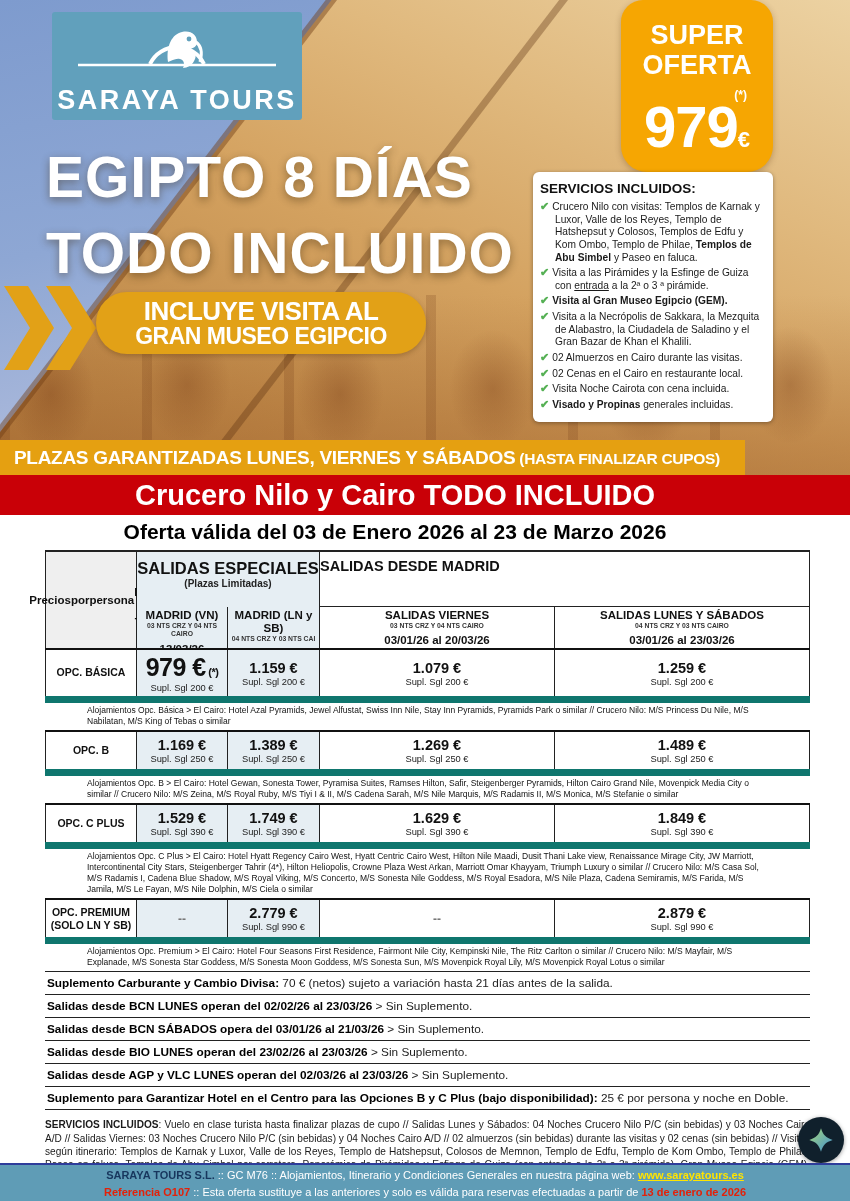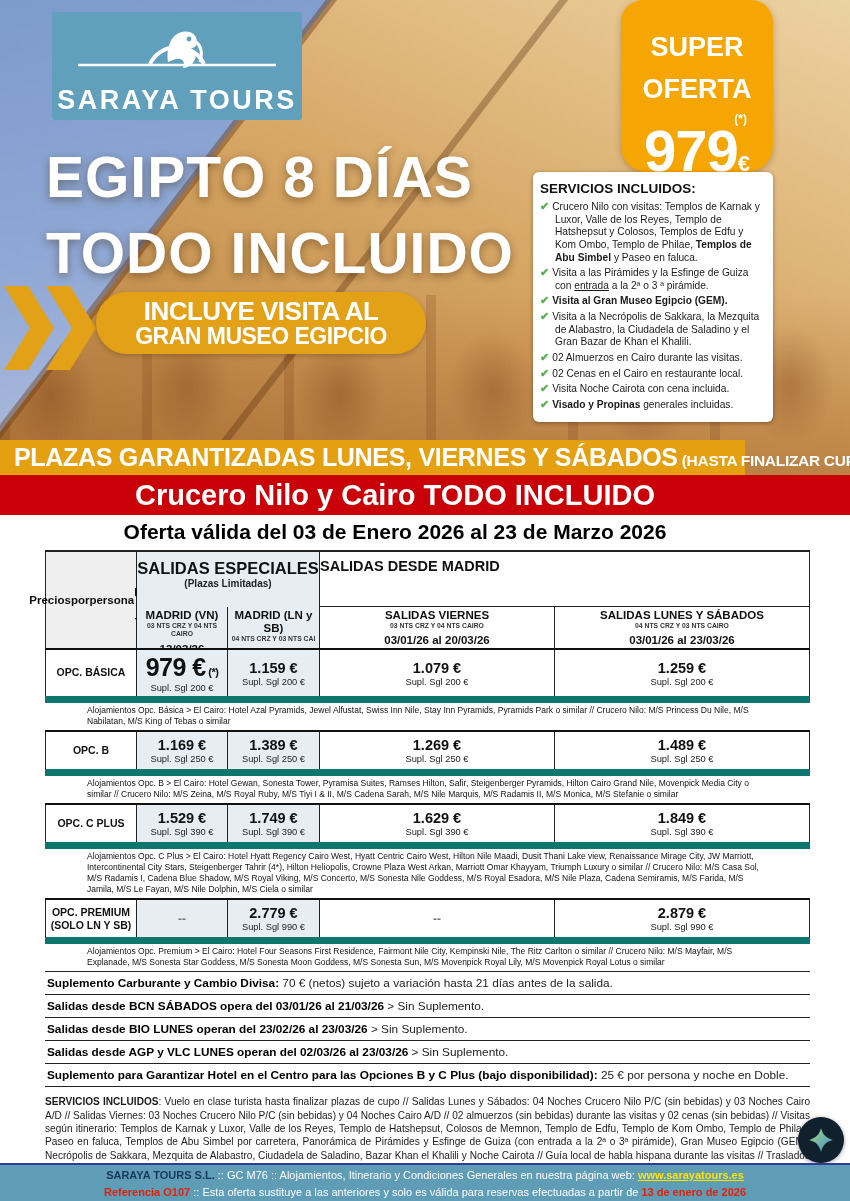--- a/index.html
+++ b/index.html
@@ -40,36 +40,36 @@
   .chevrons { position:absolute; left:4px; top:286px; }
   .pill { position:absolute; left:96px; top:292px; width:330px; height:62px; background:#e2a117;
           border-radius:31px; text-align:center; color:#fff; font-weight:bold; padding-top:6px;
           box-shadow:0 2px 5px rgba(80,45,5,.3); }
   .pill .l1 { font-size:26px; letter-spacing:-.5px; line-height:1.0; }
   .pill .l2 { font-size:23px; letter-spacing:-.5px; line-height:1.05; }
 
   .offer-badge { position:absolute; left:621px; top:0; width:152px; height:172px; background:#f6a602;
                  border-radius:22px 22px 26px 26px; text-align:center; color:#fff; padding-top:20px;
                  box-shadow:0 2px 6px rgba(80,45,5,.3); }
-  .offer-badge .sline { font-size:27px; font-weight:bold; line-height:1.12;margin-top:12px; }
+  .offer-badge .sline { font-size:27px; font-weight:bold; line-height:1.12; }
   .offer-badge .star { display:block; font-size:12px; font-weight:bold; text-align:right; padding-right:26px; margin-top:8px; }
   .offer-badge .price-row { font-size:58px; font-weight:bold; line-height:.85; letter-spacing:-1px; }
   .offer-badge .cur { font-size:22px; font-weight:bold; letter-spacing:0; }
 
   .services { position:absolute; left:533px; top:172px; width:240px; background:#fff;
               border-radius:6px; padding:9px 7px 8px 7px; box-shadow:0 1px 4px rgba(0,0,0,.35); }
   .services h3 { font-size:13.5px; text-align:left; margin-bottom:4px; color:#111; }
   .svc-item { font-size:10.2px; line-height:1.24; color:#1a1a1a; padding-left:15px; text-indent:-15px; margin-bottom:2px; }
   .svc-item .chk { color:#55b054; font-weight:bold; font-size:11px; margin-right:3px; }
   .b { font-weight:bold; } .u { text-decoration:underline; }
 
   
   .band-orange { position:absolute; left:0; top:440px; width:745px; height:35px; background:#e5a011;
                  color:#fff; line-height:35px; padding-left:14px; white-space:nowrap; }
-  .band-orange .main { font-size:25px; font-weight:bold; letter-spacing:-.3px; }
+  .band-orange .main { font-size:19px; font-weight:bold; letter-spacing:-.3px; }
   .band-orange .sub  { font-size:15.5px; font-weight:bold; letter-spacing:-.3px; }
   .band-red { width:850px; height:40px; background:#c90007; color:#fff; text-align:center;
               font-size:29px; font-weight:bold; line-height:40px; padding-right:60px; }
   .validity { text-align:center; font-size:21px; font-weight:bold; color:#000; padding:5px 60px 4px 0; }
 
   
   .tbl { margin:2px 40px 0 45px; }
   .g5 { display:grid; grid-template-columns:92px 91px 92px 235px 1fr; }
   .thead { border-top:2px solid #222; border-bottom:0; grid-template-rows:55px 41px; }
   .cell { border-right:1.5px solid #222; }
@@ -309,20 +309,21 @@
             <div class="price">2.879 €</div>
             <div class="supl">Supl. Sgl 990 €</div>
           </div>
         </div>
         <div class="note">Alojamientos Opc. Premium &gt; El Cairo: Hotel Four Seasons First Residence, Fairmont Nile City, Kempinski Nile, The Ritz Carlton o similar // Crucero Nilo: M/S Mayfair, M/S Explanade, M/S Sonesta Star Goddess, M/S Sonesta Moon Goddess,   M/S Sonesta Sun, M/S Movenpick Royal Lily, M/S Movenpick Royal Lotus o similar</div>
       </div>
   </div>
 
   <div class="supps" id="supplements">
       <div class="supp"><span class="b">Suplemento Carburante y Cambio Divisa:</span><span> 70 € (netos) sujeto a variación hasta 21 días antes de la salida.</span></div>
+      <div class="supp"><span class="b">Salidas desde BCN LUNES operan del 02/02/26 al 23/03/26</span><span>  &gt; Sin Suplemento.</span></div>
       <div class="supp"><span class="b">Salidas desde BCN SÁBADOS opera del 03/01/26 al 21/03/26</span><span>  &gt; Sin Suplemento.</span></div>
       <div class="supp"><span class="b">Salidas desde BIO LUNES operan del 23/02/26 al 23/03/26</span><span> &gt; Sin Suplemento.</span></div>
       <div class="supp"><span class="b">Salidas desde AGP y VLC LUNES operan del 02/03/26 al 23/03/26</span><span> &gt; Sin Suplemento.</span></div>
       <div class="supp"><span class="b">Suplemento para Garantizar Hotel en el Centro para las Opciones B y C Plus (bajo disponibilidad):</span><span> 25 € por persona y noche en Doble.</span></div>
     </div>
 
   <div class="fineprint" id="fineprint">
       <p><span class="b">SERVICIOS INCLUIDOS</span><span>: Vuelo en clase turista hasta finalizar plazas de cupo // Salidas Lunes y Sábados: 04 Noches Crucero Nilo P/C (sin bebidas) y 03 Noches Cairo A/D // Salidas Viernes: 03 Noches Crucero Nilo P/C (sin bebidas) y 04 Noches Cairo A/D // 02 almuerzos (sin bebidas) durante las visitas y 02 cenas (sin bebidas) // Visitas según itinerario: Templos de Karnak y Luxor, Valle de los Reyes, Templo de Hatshepsut, Colosos de Memnon, Templo de Edfu, Templo de Kom Ombo, Templo de Philae, Paseo en faluca, Templos de Abu Simbel por carretera, Panorámica de Pirámides y Esfinge de Guiza (con entrada a la 2ª o 3ª pirámide), Gran Museo Egipcio (GEM), Necrópolis de Sakkara, Mezquita de Alabastro, Ciudadela de Saladino, Bazar Khan el Khalili y Noche Cairota // Guía local de habla hispana durante las visitas // Traslados regulares // Visado y Propinas generales (excepto propina del guía) // Tasas (280 € netos) y Seguro de viaje.</span></p>
       <p></p>
     </div>

